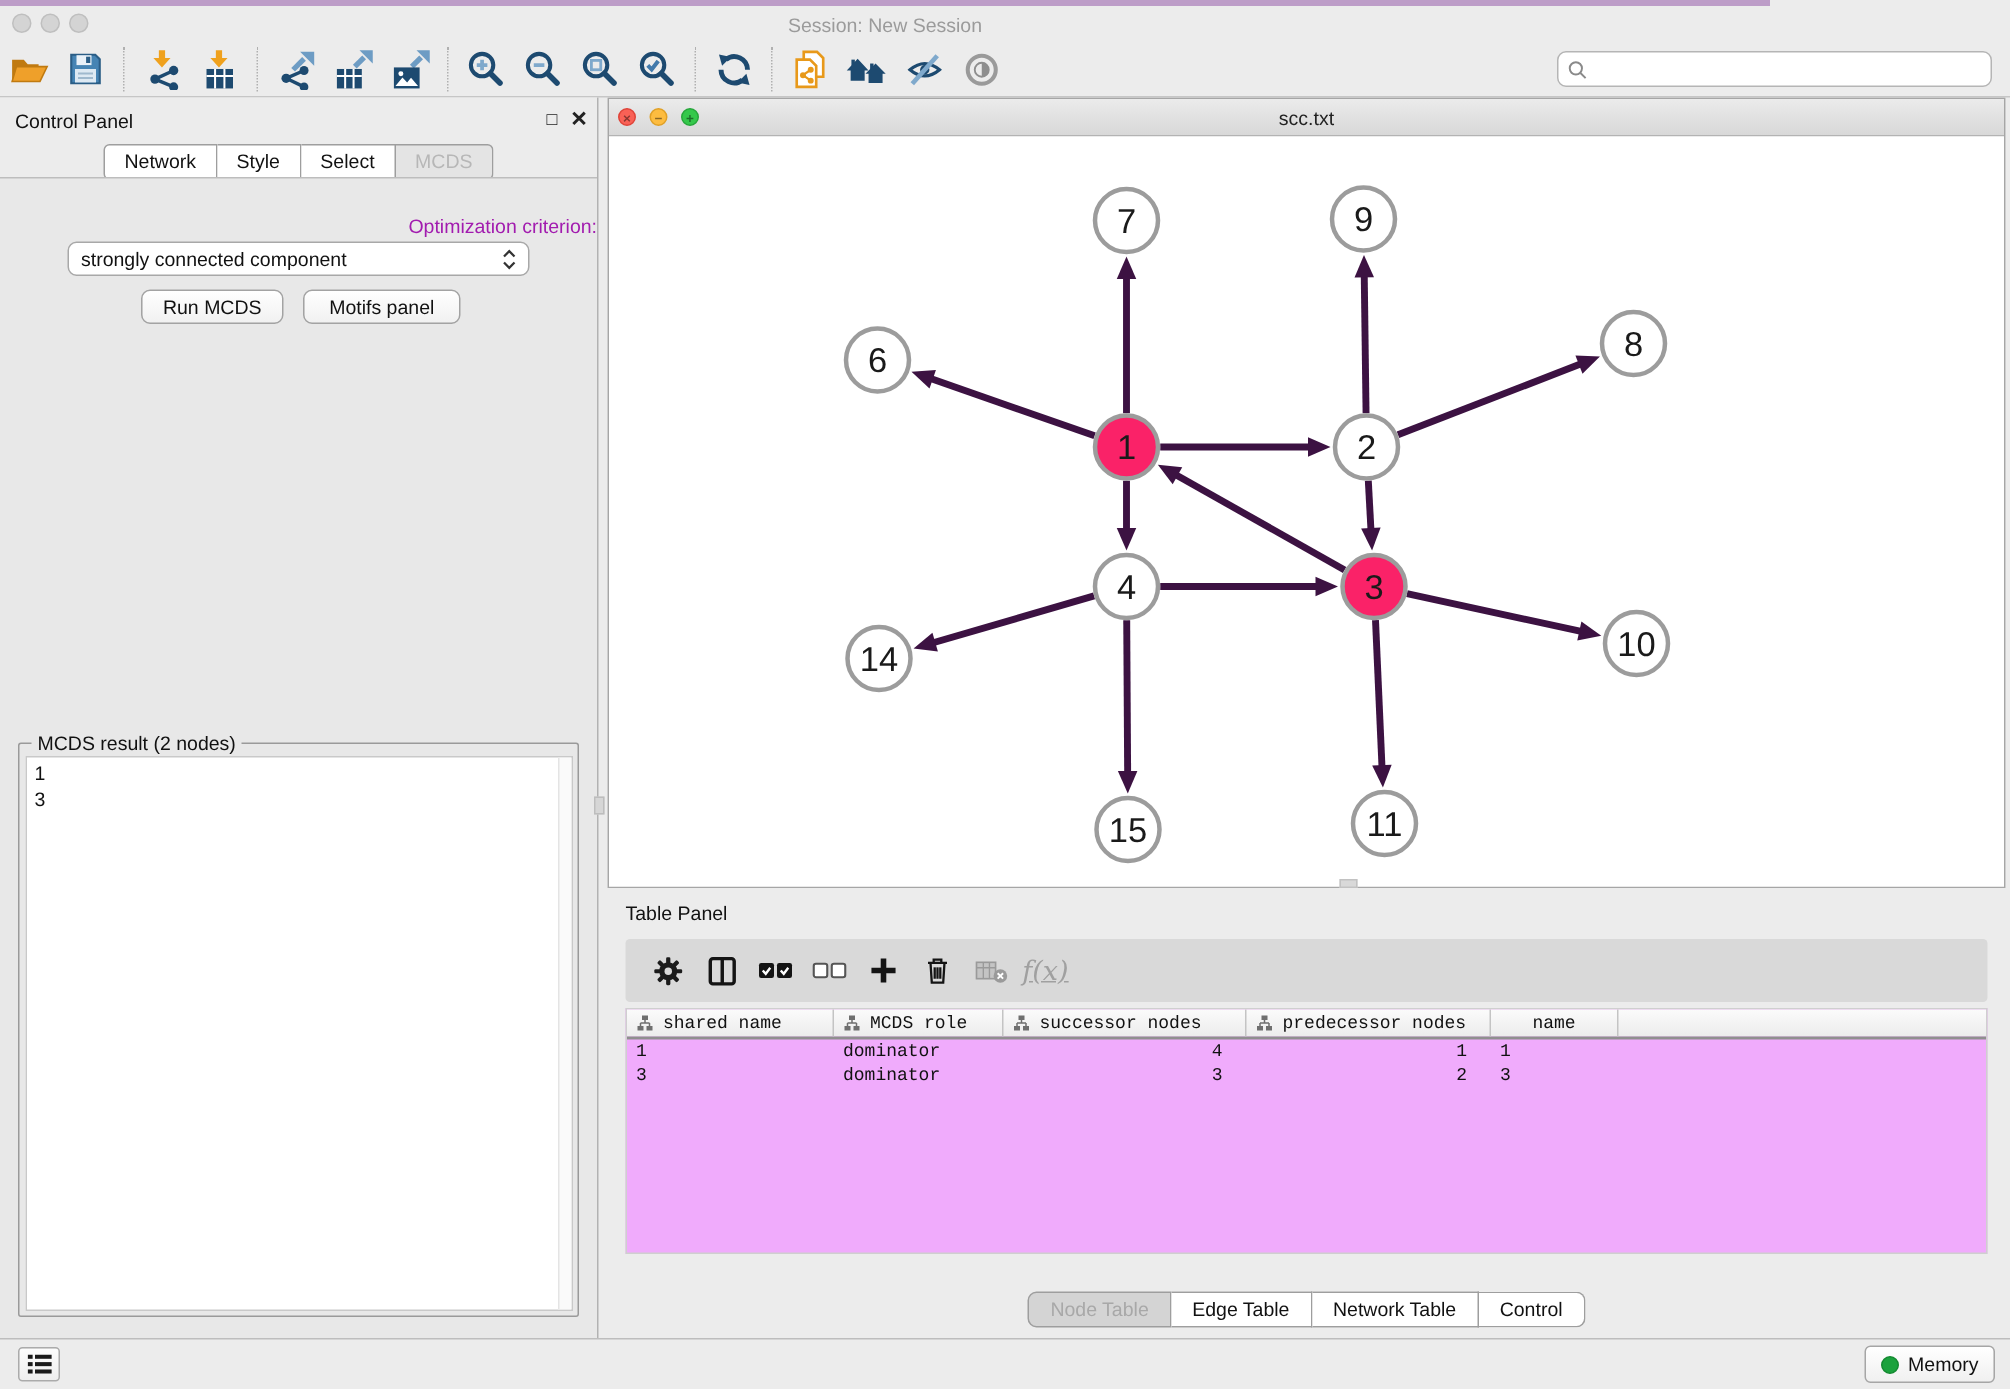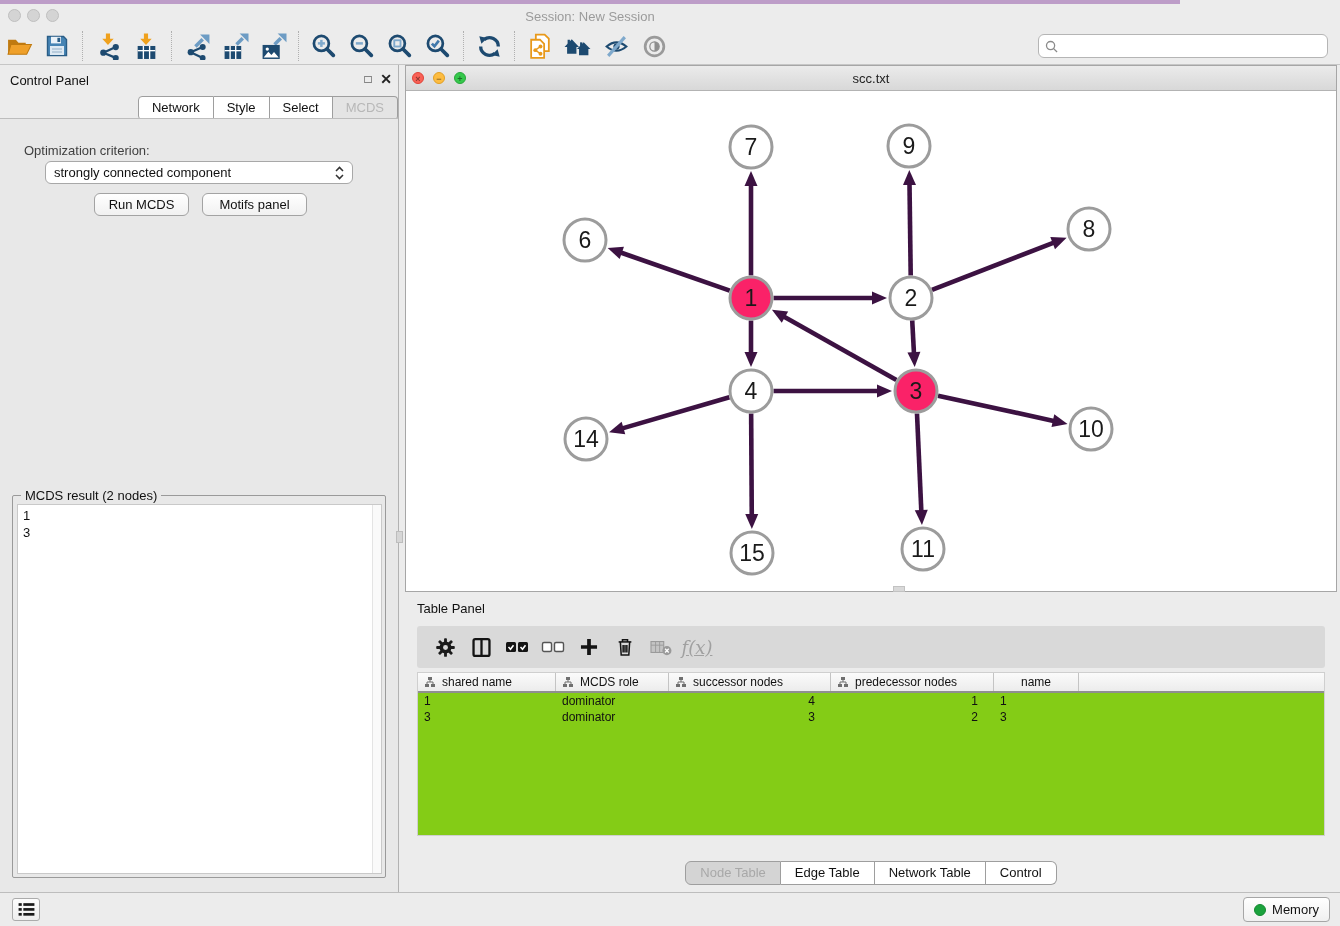--- a/index.html
+++ b/index.html
@@ -21,27 +21,27 @@
   .searchbox { width:290px; height:24px; margin-right:12px; background:#fff; border:1px solid #b5b5b5; border-radius:6px; display:flex; align-items:center; padding:0 6px; }
   .searchbox input { border:none; outline:none; flex:1; font-size:12px; margin-left:5px; background:transparent; }
 
   
   .control-panel { position:absolute; left:0; top:65px; width:399px; height:827px; background:#ececec; border-right:1px solid #b2b2b2; }
   .cp-header { position:absolute; left:0; top:0; width:100%; height:30px; }
   .cp-title { position:absolute; left:10px; top:8px; font-size:13px; color:#111; }
   .panel-ctl { position:absolute; top:6px; width:16px; height:16px; font-size:13px; color:#222; text-align:center; line-height:16px; cursor:default; }
   .float-glyph { font-size:12px; }
   .close-glyph { font-weight:bold; font-size:14px; }
-  .cp-tabs { position:absolute; left:0; top:31px; width:100%; display:flex; justify-content:flex-end; }
+  .cp-tabs { position:absolute; left:0; top:31px; width:100%; display:flex; justify-content:center; }
   .seg { background:#fff; border:1px solid #9e9e9e; border-left:none; padding:3px 13px 4px; font-size:13px; color:#111; cursor:default; }
   .seg:first-child { border-left:1px solid #9e9e9e; border-radius:4px 0 0 4px; }
   .seg:last-child { border-radius:0 4px 4px 0; }
   .seg.seg-active { background:#e4e4e4; color:#b7b7b7; }
   .cp-body { position:absolute; left:0; top:53px; width:100%; height:774px; background:#e8e8e8; border-top:1px solid #bdbdbd; }
-  .opt-label { position:absolute; left:0; top:24px; width:100%; text-align:left; font-size:13px; color:#404040;padding-left:24px; }
+  .opt-label { position:absolute; left:0; top:24px; width:100%; text-align:right; font-size:13px; color:#a21caf;padding-left:24px; }
   .criterion-select { position:absolute; left:45px; top:42px; width:308px; height:23px; background:#fff; border:1px solid #a8a8a8; border-radius:6px; display:flex; align-items:center; padding:0 8px; }
   .criterion-select .sel-text { flex:1; font-size:13px; color:#111; }
   .btn { position:absolute; top:74px; height:23px; background:linear-gradient(#ffffff,#f1f1f1); border:1px solid #a3a3a3; border-radius:6px; font-size:13px; color:#111; font-family:"Liberation Sans",sans-serif; cursor:default; }
   .run-btn { left:94px; width:95px; }
   .close-btn { left:202px; width:105px; }
   .result-group { position:absolute; left:12px; top:376px; width:374px; height:383px; border:1px solid #9a9a9a; border-radius:2px; }
   .result-group-label { position:absolute; left:8px; top:-8px; background:#e8e8e8; padding:0 4px; font-size:13px; color:#111; }
   .result-area { position:absolute; left:4px; top:8px; width:365px; height:370px; background:#fff; border:1px solid #c9c9c9; overflow:hidden; }
   .result-scrollbar { position:absolute; right:0; top:0; width:9px; height:100%; background:#fafafa; border-left:1px solid #e4e4e4; }
   .result-line { font-size:13px; color:#111; padding-left:5px; line-height:17px; }
@@ -58,21 +58,21 @@
   .net-canvas { position:absolute; left:0; top:25px; width:930px; height:500px; background:#fff; }
   .h-split-handle { position:absolute; left:487px; bottom:-1px; width:12px; height:6px; background:#d9d9d9; border:1px solid #c2c2c2; }
 
   
   .table-panel { position:absolute; left:405px; top:595px; width:932px; height:295px; background:#ececec; }
   .tp-header { position:absolute; left:0; top:0; width:100%; height:26px; }
   .tp-title { position:absolute; left:12px; top:6px; font-size:13px; color:#111; }
   .tp-toolbar { position:absolute; left:12px; top:31px; width:908px; height:42px; background:#d9d9d9; border-radius:3px; display:flex; align-items:center; padding:0 10px; }
   .tp-tb-btn { width:36px; height:36px; display:flex; align-items:center; justify-content:center; background:none; border:none; cursor:default; }
   .fx-glyph { font-family:"DejaVu Serif",serif; font-style:italic; font-size:18px; color:#a0a0a0;text-decoration:underline; }
-  .tp-table { position:absolute; left:12px; top:77px; width:908px; height:164px; background:#84cc16; border:1px solid #cfcfcf; }
+  .tp-table { position:absolute; left:12px; top:77px; width:908px; height:164px; background:#f0abfc; border:1px solid #cfcfcf;font-family:Liberation Mono, monospace; }
   .tp-thead { display:flex; height:20px; background:linear-gradient(#fbfbfb,#ececec); border-bottom:2px solid #8f8f8f; }
   .th { display:flex; align-items:center; gap:6px; padding-left:6px; font-size:12px; color:#111; border-right:1px solid #c4c4c4; overflow:hidden; }
   .th.center { justify-content:center; padding-left:0; }
   .tp-row { display:flex; height:16px; }
   .td { font-size:12px; color:#111; padding:1px 0 0 6px; overflow:hidden; }
   .td.right { text-align:right; padding-right:16px; padding-left:0; }
   .tp-tabs { position:absolute; left:0; top:266px; width:100%; display:flex; justify-content:center; }
   .tp-tabs .seg { padding:3px 14px 4px; border-radius:0; }
   .tp-tabs .seg:first-child { border-radius:6px 0 0 6px; border-left:1px solid #9e9e9e; }
   .tp-tabs .seg:last-child { border-radius:0 6px 6px 0; }

